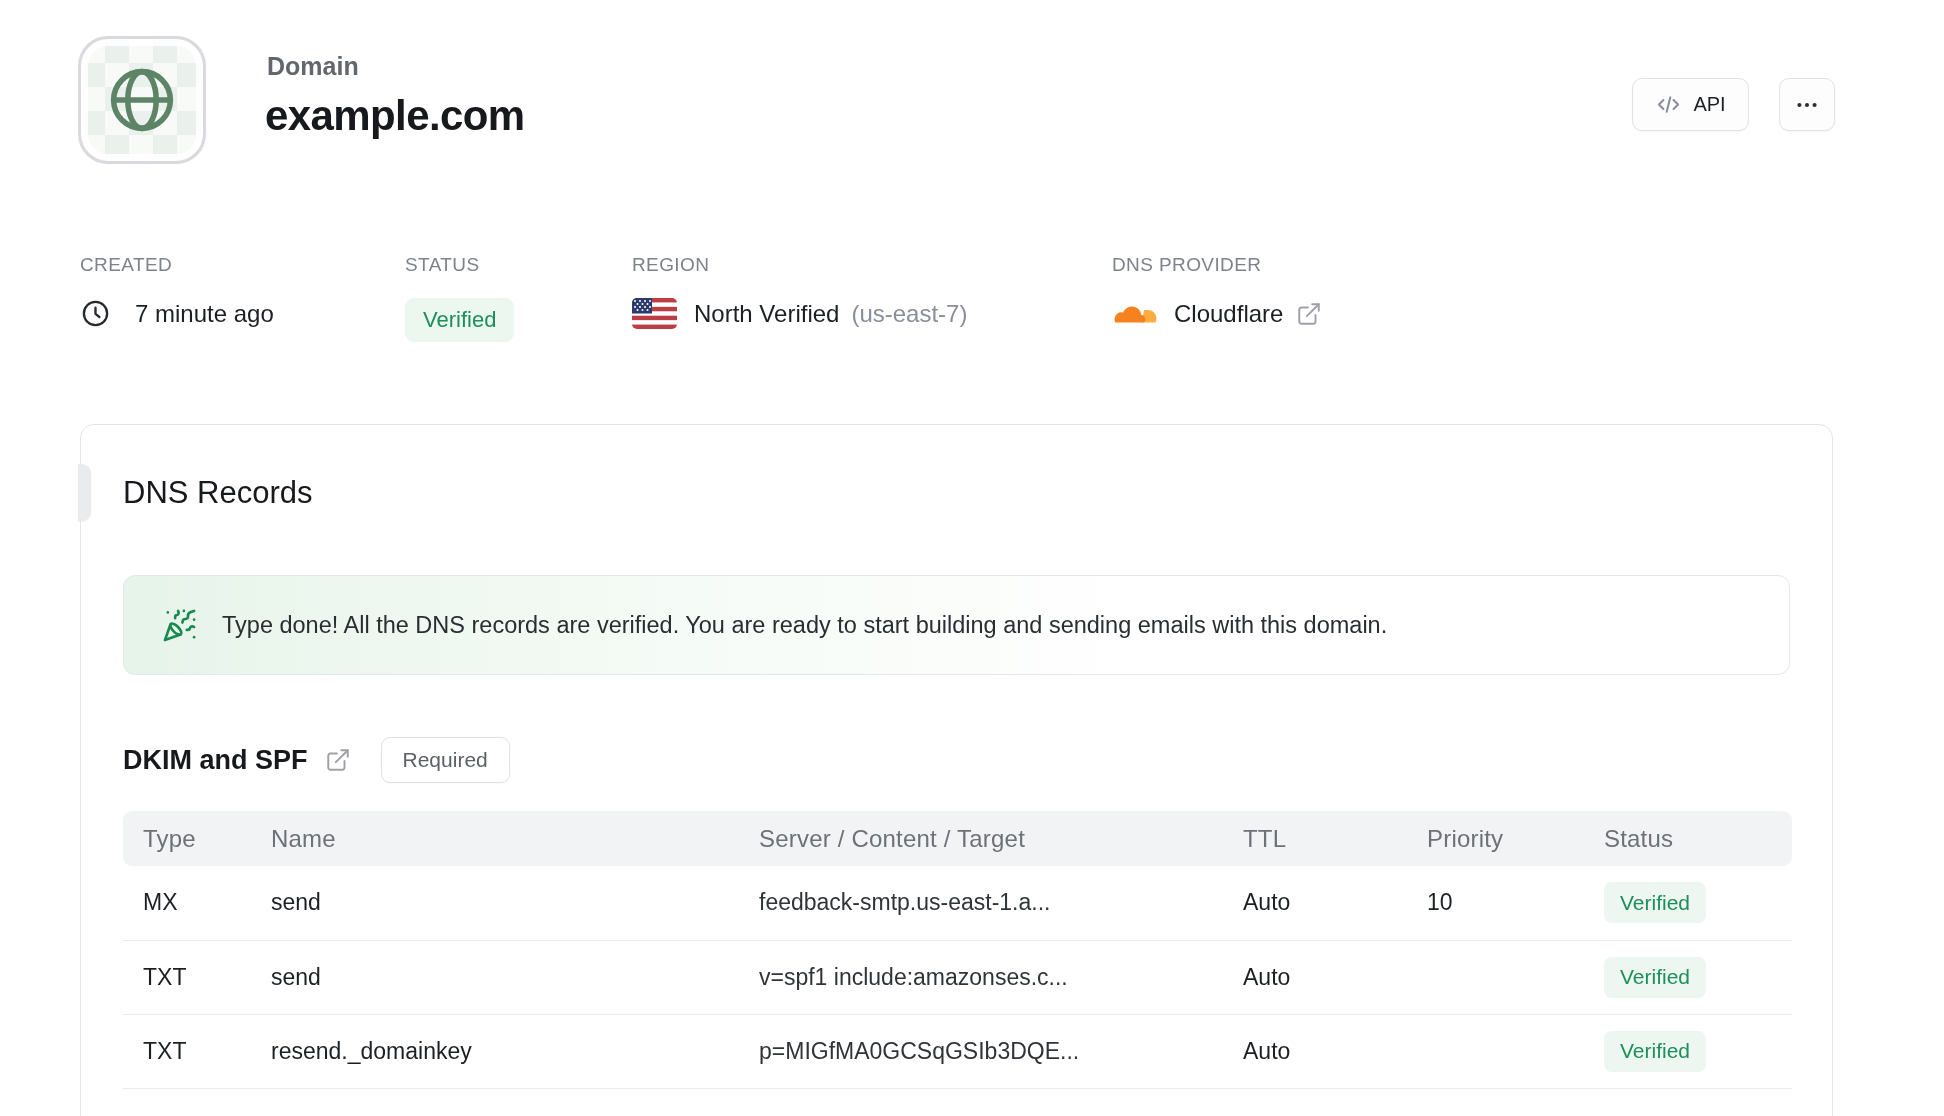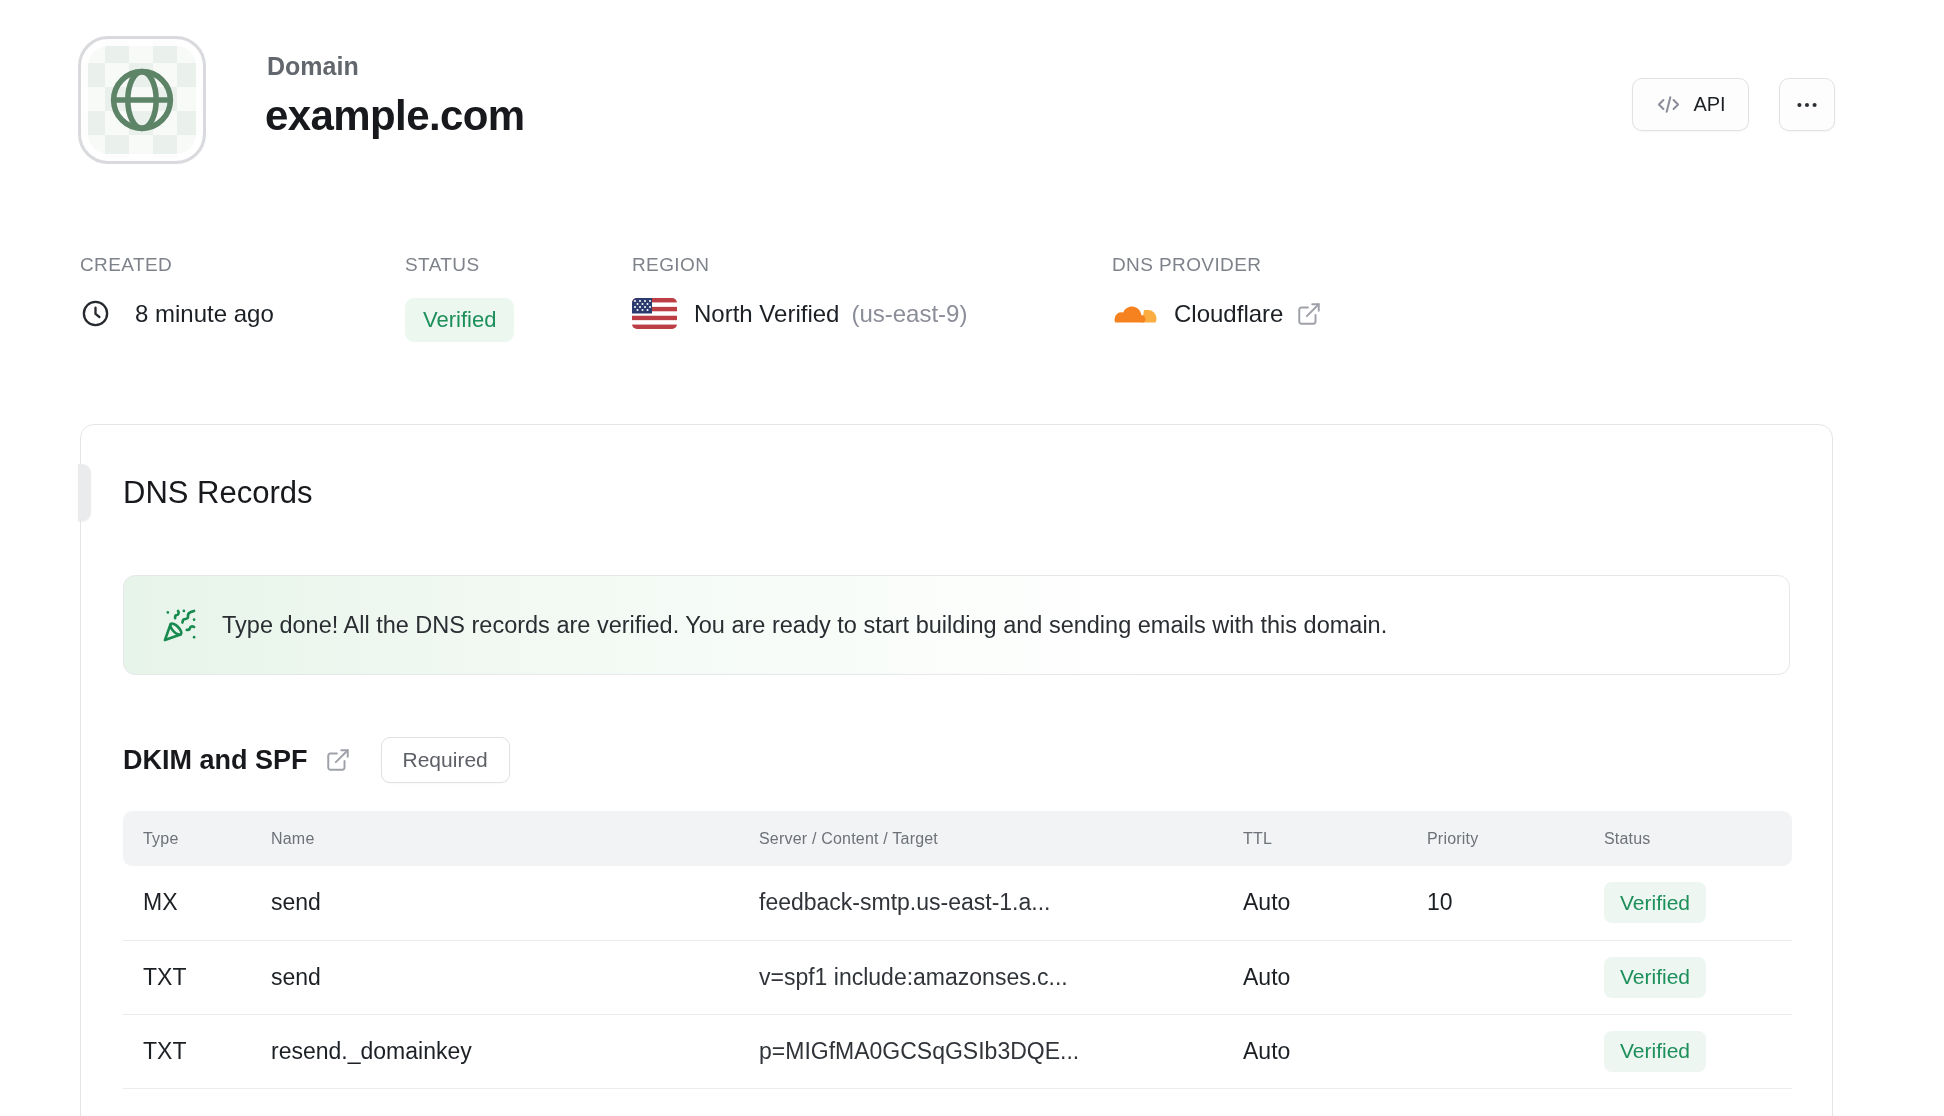--- a/index.html
+++ b/index.html
@@ -65,21 +65,21 @@
 
   .section-head { margin-top:62px; display:flex; align-items:center; }
   .section-title { font-size:27px; font-weight:700; color:#17191c; }
   .section-head .ext { margin-left:17px; cursor:pointer; }
   .badge-required { margin-left:30px; display:inline-flex; align-items:center; height:46px;
     padding:4px 21px; border:1.5px solid #e1e2e6; border-radius:9px; background:#fff;
     font-size:21px; color:#5d6066; box-shadow:0 1px 2px rgba(20,20,30,.03); }
 
   
   table.dns { margin-top:28px; width:1669px; border-collapse:collapse; }
-  table.dns thead th { height:55px; background:#f2f3f5; font-size:16px; font-weight:500;
+  table.dns thead th { height:55px; background:#f2f3f5; font-size:24px; font-weight:500;
     color:#6d7178; text-align:left; letter-spacing:.2px; }
   table.dns thead th:first-child { border-radius:9px 0 0 9px; padding-left:20px; }
   table.dns thead th:last-child  { border-radius:0 9px 9px 0; }
   table.dns tbody td { height:74px; font-size:23px; color:#1c2024; border-bottom:1.5px solid #ececee; }
   table.dns tbody td:first-child { padding-left:20px; }
   table.dns tbody td:nth-child(3) { color:#303439; }
   .badge-verified { display:inline-flex; align-items:center; height:41px; padding:0 16px;
     background:#edf6f0; color:#1d8f5b; font-size:21px; font-weight:500; border-radius:8px; }
   .c-type{width:148px;} .c-name{width:488px;} .c-content{width:484px;}
   .c-ttl{width:184px;} .c-priority{width:177px;}
@@ -116,21 +116,21 @@
   </div>
 
   <div class="meta">
     <div class="meta-item m-created">
       <div class="meta-label">CREATED</div>
       <div class="meta-value">
         <svg class="clock" viewBox="0 0 24 24" fill="none" stroke-width="1.8" stroke-linecap="round" stroke-linejoin="round">
           <circle cx="12" cy="12" r="9"></circle>
             <path d="M12 7.5v4.8l3 2.4"></path>
         </svg>
-        <span>8 minute ago</span>
+        <span>7 minute ago</span>
       </div>
     </div>
 
     <div class="meta-item m-status">
       <div class="meta-label">STATUS</div>
       <div class="meta-value">
         <span class="pill-verified">Verified</span>
       </div>
     </div>
 
@@ -157,21 +157,21 @@
             <circle cx="3" cy="9" r="1"></circle>
               <circle cx="8" cy="9" r="1"></circle>
               <circle cx="13" cy="9" r="1"></circle>
               <circle cx="18" cy="9" r="1"></circle>
             <circle cx="5.5" cy="12" r="1"></circle>
               <circle cx="10.5" cy="12" r="1"></circle>
               <circle cx="15.5" cy="12" r="1"></circle>
           </g>
         </svg>
         <span>North Verified</span>
-        <span class="dim" style="margin-left:12px;">(us-east-9)</span>
+        <span class="dim" style="margin-left:12px;">(us-east-7)</span>
       </div>
     </div>
 
     <div class="meta-item m-dns">
       <div class="meta-label">DNS PROVIDER</div>
       <div class="meta-value">
         <svg class="cf-icon" viewBox="0 0 48 31">
           <path fill="#fbad41" d="M36 12a8.5 8.5 0 0 1 8.5 8.5c0 1.5-.4 2.9-1.1 4.1H30l2-12.6z"></path>
           <path fill="#f6821f" d="M31.5 24.6c1.6-1 2.3-2.7 1.8-4.6-.5-1.7-2.1-2.8-4-2.9 -.4-4.8-4.4-8.6-9.3-8.6-4 0-7.4 2.5-8.8 6a6.9 6.9 0 0 0-8.7 6.7c0 1.2.3 2.4.8 3.4h28.2z"></path>
           <path fill="#ffffff" d="M29.3 17.3c1.9.1 3.5 1.2 4 2.9.5 1.9-.2 3.6-1.8 4.6l-9.7-.2 7.5-7.3z" opacity="0"></path>

